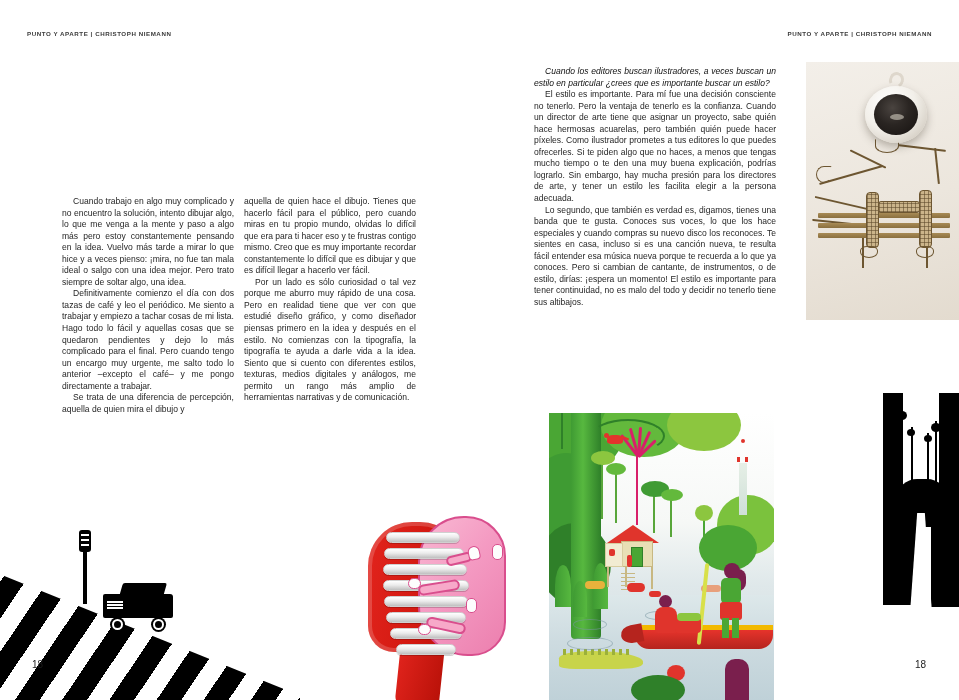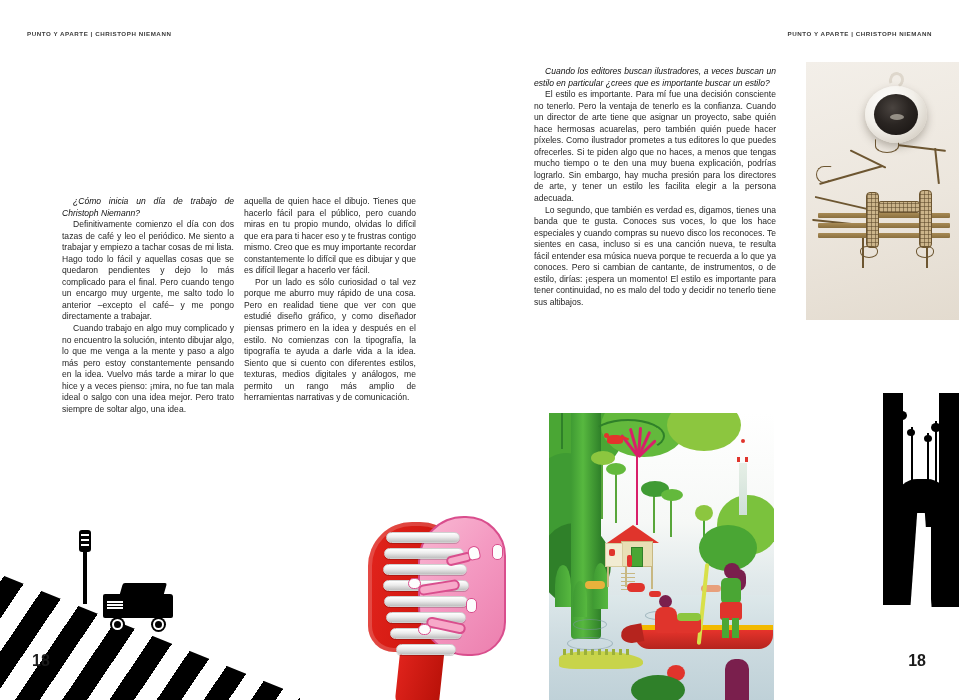--- a/index.html
+++ b/index.html
@@ -16,21 +16,21 @@
     position: absolute; top: 30px;
     font-size: 6.2px; font-weight: 700; letter-spacing: 0.55px;
     color: #3a3a3a; white-space: nowrap;
   }
   .runhead.left  { left: 27px; }
   .runhead.right { right: 27px; }
 
   
   .folio {
     position: absolute; bottom: 30px;
-    font-size: 16px; font-weight: 700; color: #1b1b1b;
+    font-size: 10px; font-weight: 400; color: #1b1b1b;
   }
   .folio.left  { left: 32px; z-index: 40; }
   .folio.right { right: 33px; }
 
   
   .masthead { position: absolute; left: 30px; top: 52px; width: 470px; height: 120px; }
   .mast-line {
     position: absolute; white-space: nowrap;
     font-family: "Liberation Sans", sans-serif;
     font-weight: 700; font-style: italic;
@@ -463,23 +463,23 @@
 
     <div class="st-road"></div>
     <div class="st-stripe" style="left:6px;  top:150px; width:20px; transform:rotate(-14deg);"></div>
     <div class="st-stripe" style="left:2px;  top:166px; width:24px; transform:rotate(-16deg);"></div>
     <div class="st-stripe" style="left:52px; top:148px; width:22px; transform:rotate(14deg);"></div>
     <div class="st-stripe" style="left:54px; top:164px; width:24px; transform:rotate(16deg);"></div>
     <div class="st-stripe" style="left:56px; top:180px; width:22px; transform:rotate(18deg);"></div>
   </div>
 
   <div class="col c1">
-    <p class="q">¿Cómo inicia un día de trabajo de Christoph Niemann?</p>
+    <p>Cuando trabajo en algo muy complicado y no encuentro la solución, intento dibujar algo, lo que me venga a la mente y paso a algo más pero estoy constantemente pensando en la idea. Vuelvo más tarde a mirar lo que hice y a veces pienso: ¡mira, no fue tan mala ideal o salgo con una idea mejor. Pero trato siempre de soltar algo, una idea.</p>
     <p>Definitivamente comienzo el día con dos tazas de café y leo el periódico. Me siento a trabajar y empiezo a tachar cosas de mi lista. Hago todo lo fácil y aquellas cosas que se quedaron pendientes y dejo lo más complicado para el final. Pero cuando tengo un encargo muy urgente, me salto todo lo anterior –excepto el café– y me pongo directamente a trabajar.</p>
-    <p>Cuando trabajo en algo muy complicado y no encuentro la solución, intento dibujar algo, lo que me venga a la mente y paso a algo más pero estoy constantemente pensando en la idea. Vuelvo más tarde a mirar lo que hice y a veces pienso: ¡mira, no fue tan mala ideal o salgo con una idea mejor. Pero trato siempre de soltar algo, una idea.</p>
+    <p>Se trata de una diferencia de percepción, aquella de quien mira el dibujo y</p>
   </div>
 
   <div class="col c2">
     <p class="noind">aquella de quien hace el dibujo. Tienes que hacerlo fácil para el público, pero cuando miras en tu propio mundo, olvidas lo difícil que era para ti hacer eso y te frustras contigo mismo. Creo que es muy importante recordar constantemente lo difícil que es dibujar y que es difícil llegar a hacerlo ver fácil.</p>
     <p>Por un lado es sólo curiosidad o tal vez porque me aburro muy rápido de una cosa. Pero en realidad tiene que ver con que estudié diseño gráfico, y como diseñador piensas primero en la idea y después en el estilo. No comienzas con la tipografía, la tipografía te ayuda a darle vida a la idea. Siento que si cuento con diferentes estilos, texturas, medios digitales y análogos, me permito un rango más amplio de herramientas narrativas y de comunicación.</p>
   </div>
 
   <div class="col c3">
     <p class="q">Cuando los editores buscan ilustradores, a veces buscan un estilo en particular ¿crees que es importante buscar un estilo?</p>
     <p>El estilo es importante. Para mí fue una decisión consciente no tenerlo. Pero la ventaja de tenerlo es la confianza. Cuando un director de arte tiene que asignar un proyecto, sabe quién hace hermosas acuarelas, pero también quién puede hacer píxeles. Como ilustrador prometes a tus editores lo que puedes ofrecerles. Si te piden algo que no haces, a menos que tengas mucho tiempo o te den una muy buena explicación, podrías lograrlo. Sin embargo, hay mucha presión para los directores de arte, y tener un estilo les facilita elegir a la persona adecuada.</p>

